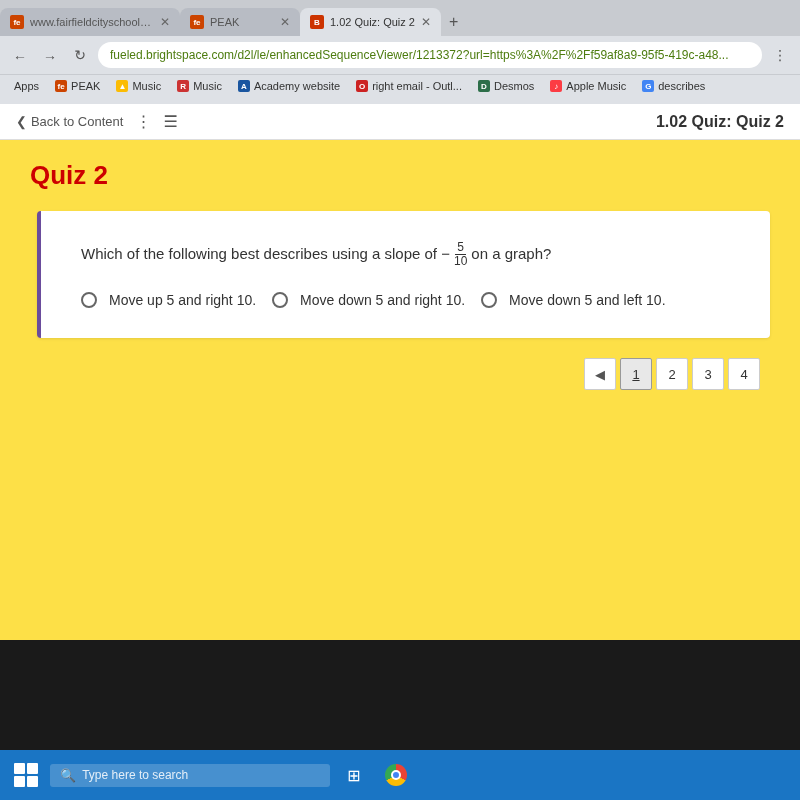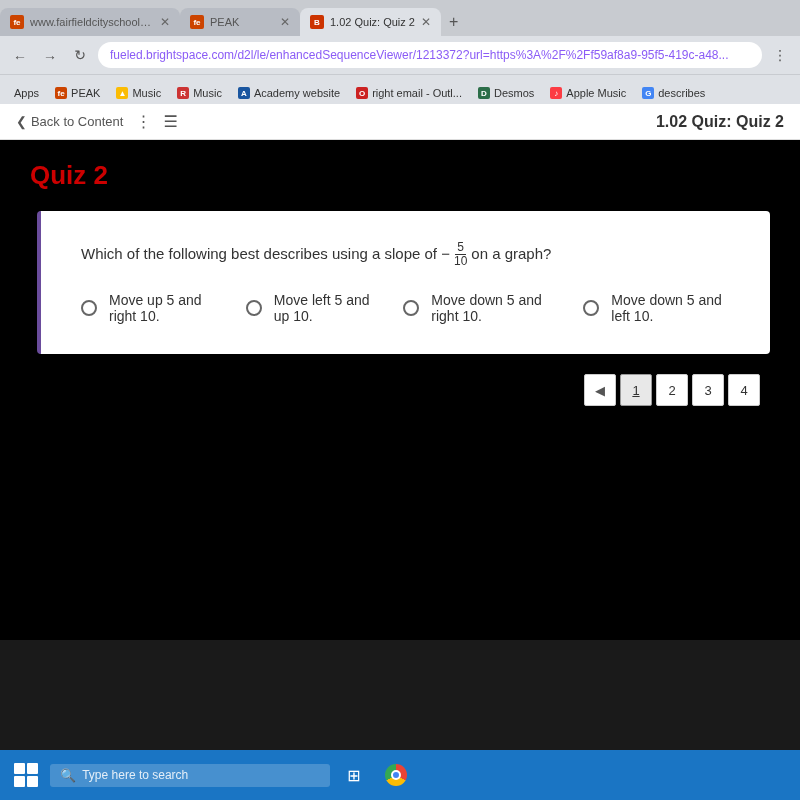--- a/index.html
+++ b/index.html
@@ -106,29 +106,29 @@
       color: #555;
     }
 
     .address-input {
       flex: 1;
       background: white;
       border: none;
       border-radius: 20px;
       padding: 4px 12px;
       font-size: 12px;
-      color: #8b5cf6;
+      color: #4d7c0f;
       outline: none;
       height: 26px;
     }
 
     
     .bookmarks-bar {
       display: flex;
-      align-items: flex-end;
+      align-items: flex-start;
       background: #dee1e6;
       padding: 3px 8px;
       gap: 4px;
       height: 30px;
       border-top: 1px solid #c8cbd0;
       overflow: hidden;
     }
 
     .bookmark-item {
       display: flex;
@@ -193,21 +193,21 @@
     }
 
     .content-header-title {
       font-size: 16px;
       font-weight: bold;
       color: #333;
     }
 
     
     .quiz-container {
-      background: #000000;
+      background: #fde047;
       padding: 20px 30px;
       min-height: 500px;
     }
 
     .quiz-title {
       font-size: 26px;
       font-weight: bold;
       color: #cc0000;
       margin-bottom: 20px;
     }
@@ -474,24 +474,20 @@
           </span><span>on a graph?</span>
       </div>
 
       <div class="options-list">
         <div class="option-item">
           <div class="radio-circle"></div>
           <span>Move up 5 and right 10.</span>
         </div>
         <div class="option-item">
           <div class="radio-circle"></div>
-          <span>Move left 5 and up 10.</span>
-        </div>
-        <div class="option-item">
-          <div class="radio-circle"></div>
           <span>Move down 5 and right 10.</span>
         </div>
         <div class="option-item">
           <div class="radio-circle"></div>
           <span>Move down 5 and left 10.</span>
         </div>
       </div>
     </div>
 
     <div class="pagination">

